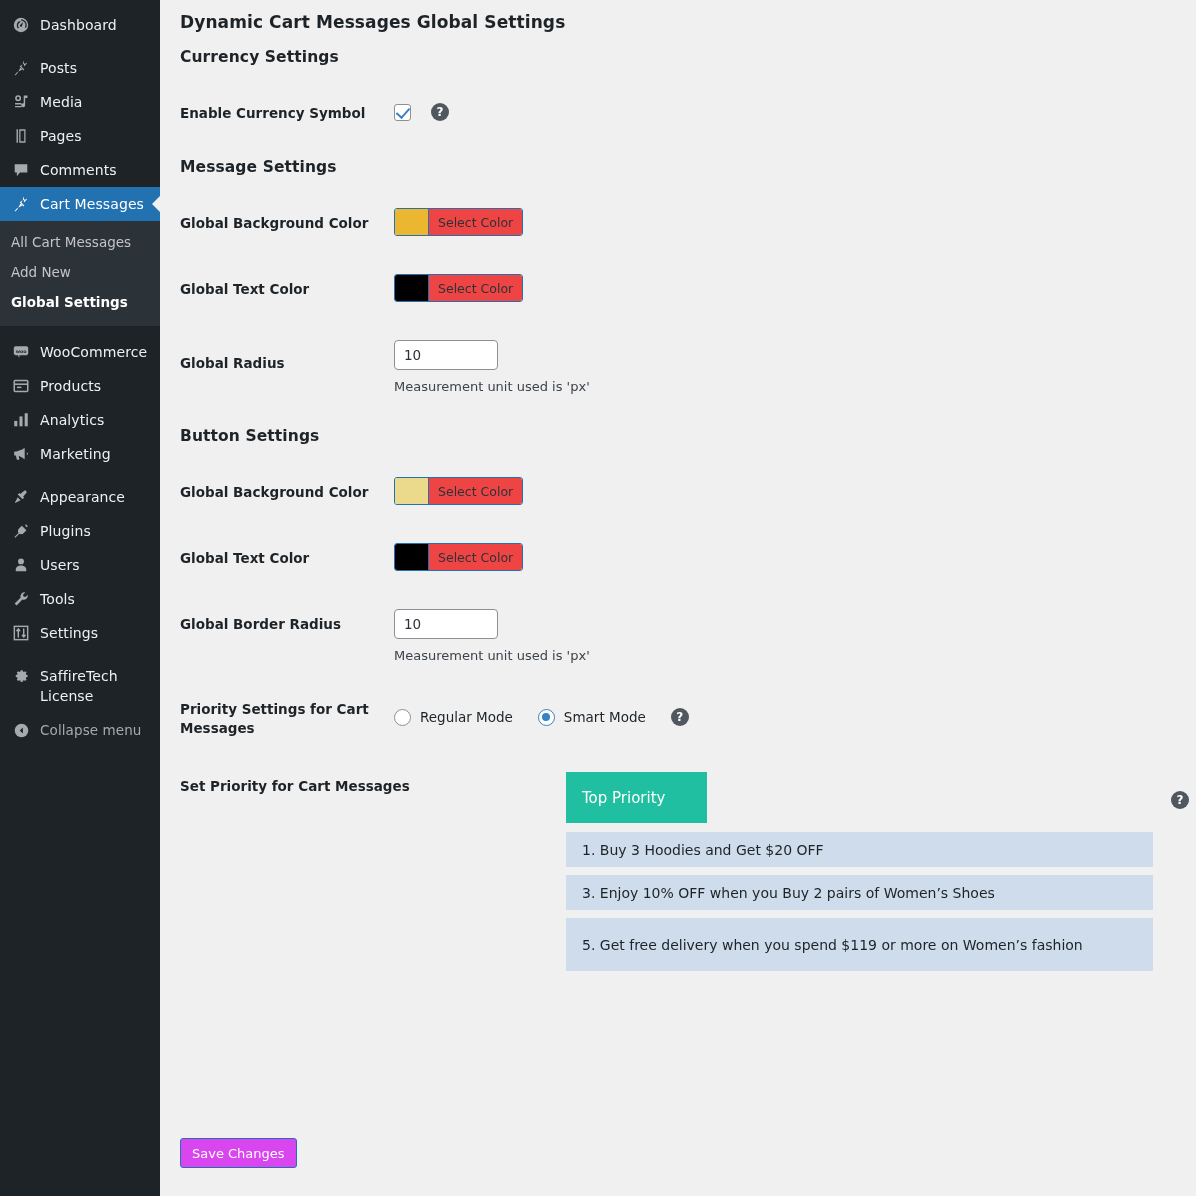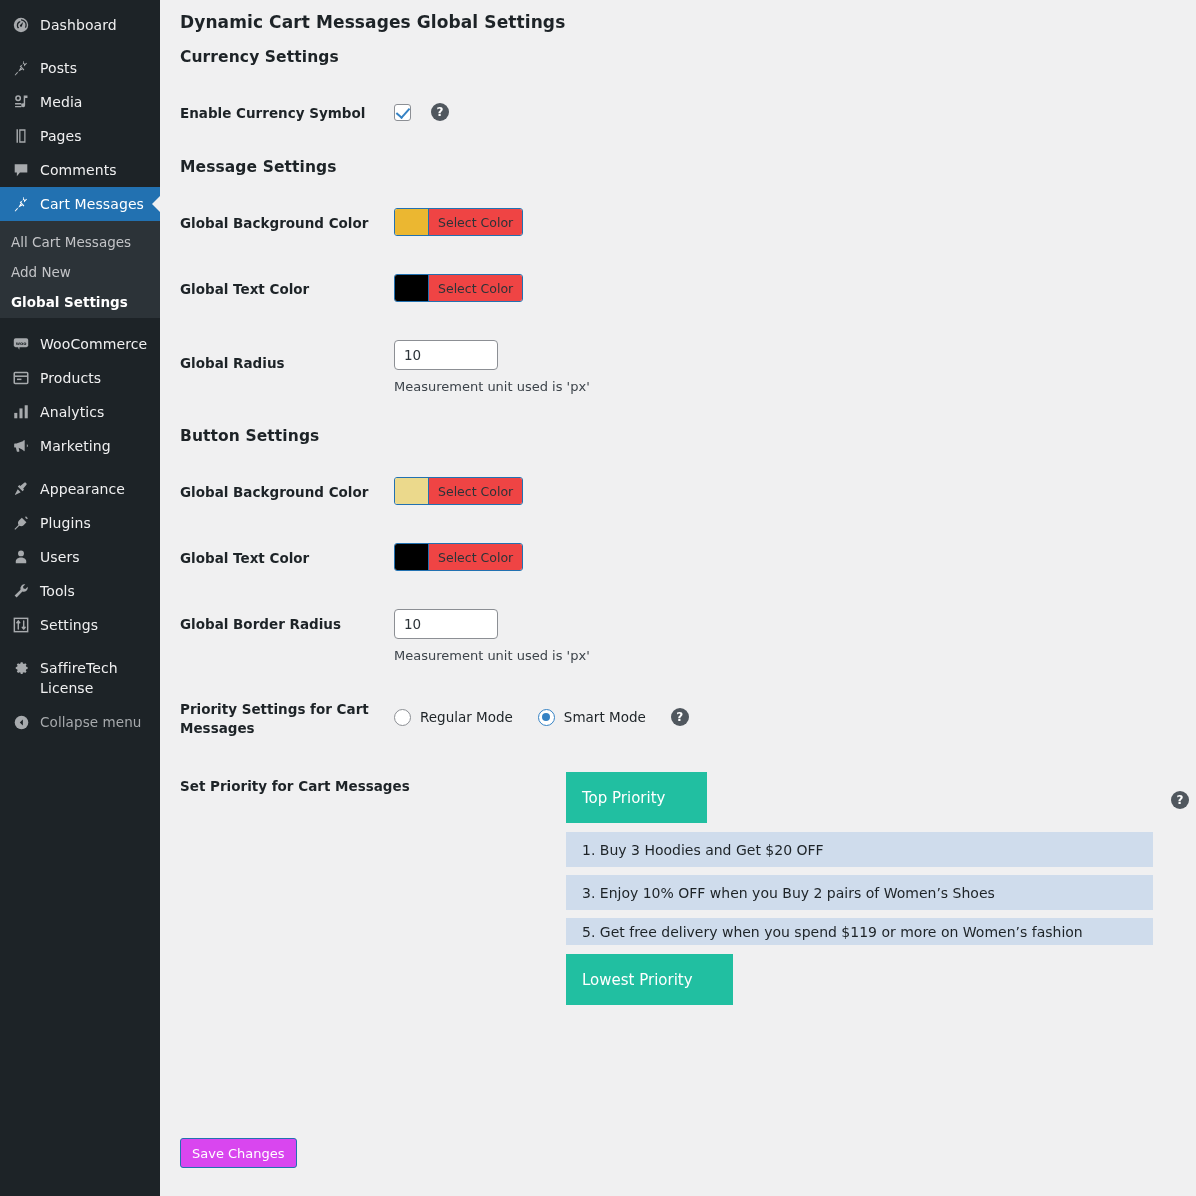--- a/index.html
+++ b/index.html
@@ -39,21 +39,21 @@
     width: 20px; height: 20px; margin-right: 9px;
     display: inline-flex; align-items: center; justify-content: center;
     color: #A7AAAD; flex: 0 0 20px;
   }
   .menu-item.active .mi-icon { color: #fff; }
   .mi-icon svg { display: block; }
 
   .menu-gap { height: 9px; }
 
   
-  #submenu { background: #2C3338; padding: 6px 0 0 0; }
+  #submenu { background: #2C3338; padding: 6px 0 8px 0; }
   .submenu-item {
     display: block; padding: 6px 0 6px 11px;
     font-size: 13.5px; color: #C3C4C7; line-height: 1.35;
   }
   .submenu-item.current { color: #fff; font-weight: bold; }
 
   .menu-item.two-line { height: auto; padding-top: 7px; padding-bottom: 7px; align-items: flex-start; }
   .menu-item.two-line .mi-icon { margin-top: 0px; }
   .menu-item.two-line .mi-label { line-height: 1.45; }
 
@@ -416,23 +416,22 @@
       <span class="help-icon">?</span>
     </div>
 
     <div class="row-label" style="top:777px; width:230px;">Set Priority for Cart Messages</div>
 
     <div class="field" style="left:406px; top:772px; width:587px;">
       <div class="prio-band" style="height:51px; width:141px;">Top Priority</div>
 
       <div class="prio-item" style="height:35px; margin-top:9px;">1. Buy 3 Hoodies and Get $20 OFF</div>
       <div class="prio-item" style="height:35px; margin-top:8px;">3. Enjoy 10% OFF when you Buy 2 pairs of Women’s Shoes</div>
-      <div class="prio-item" style="height:27px; margin-top:8px;">5. Get free delivery when you spend $119 or more on Women’s fashion</div>
-
-      <div class="prio-band" style="height:51px; width:167px; margin-top:9px;">Lowest Priority</div>
+      <div class="prio-item" style="height:53px; margin-top:8px;">5. Get free delivery when you spend $119 or more on Women’s fashion</div>
+
     </div>
 
     <span class="help-icon" style="position:absolute; left:1011px; top:791px;">?</span>
 
     <button class="save-btn" style="position:absolute; left:20px; top:1138px;">Save Changes</button>
 
   </div>
 </div>
 
 </body></html>

